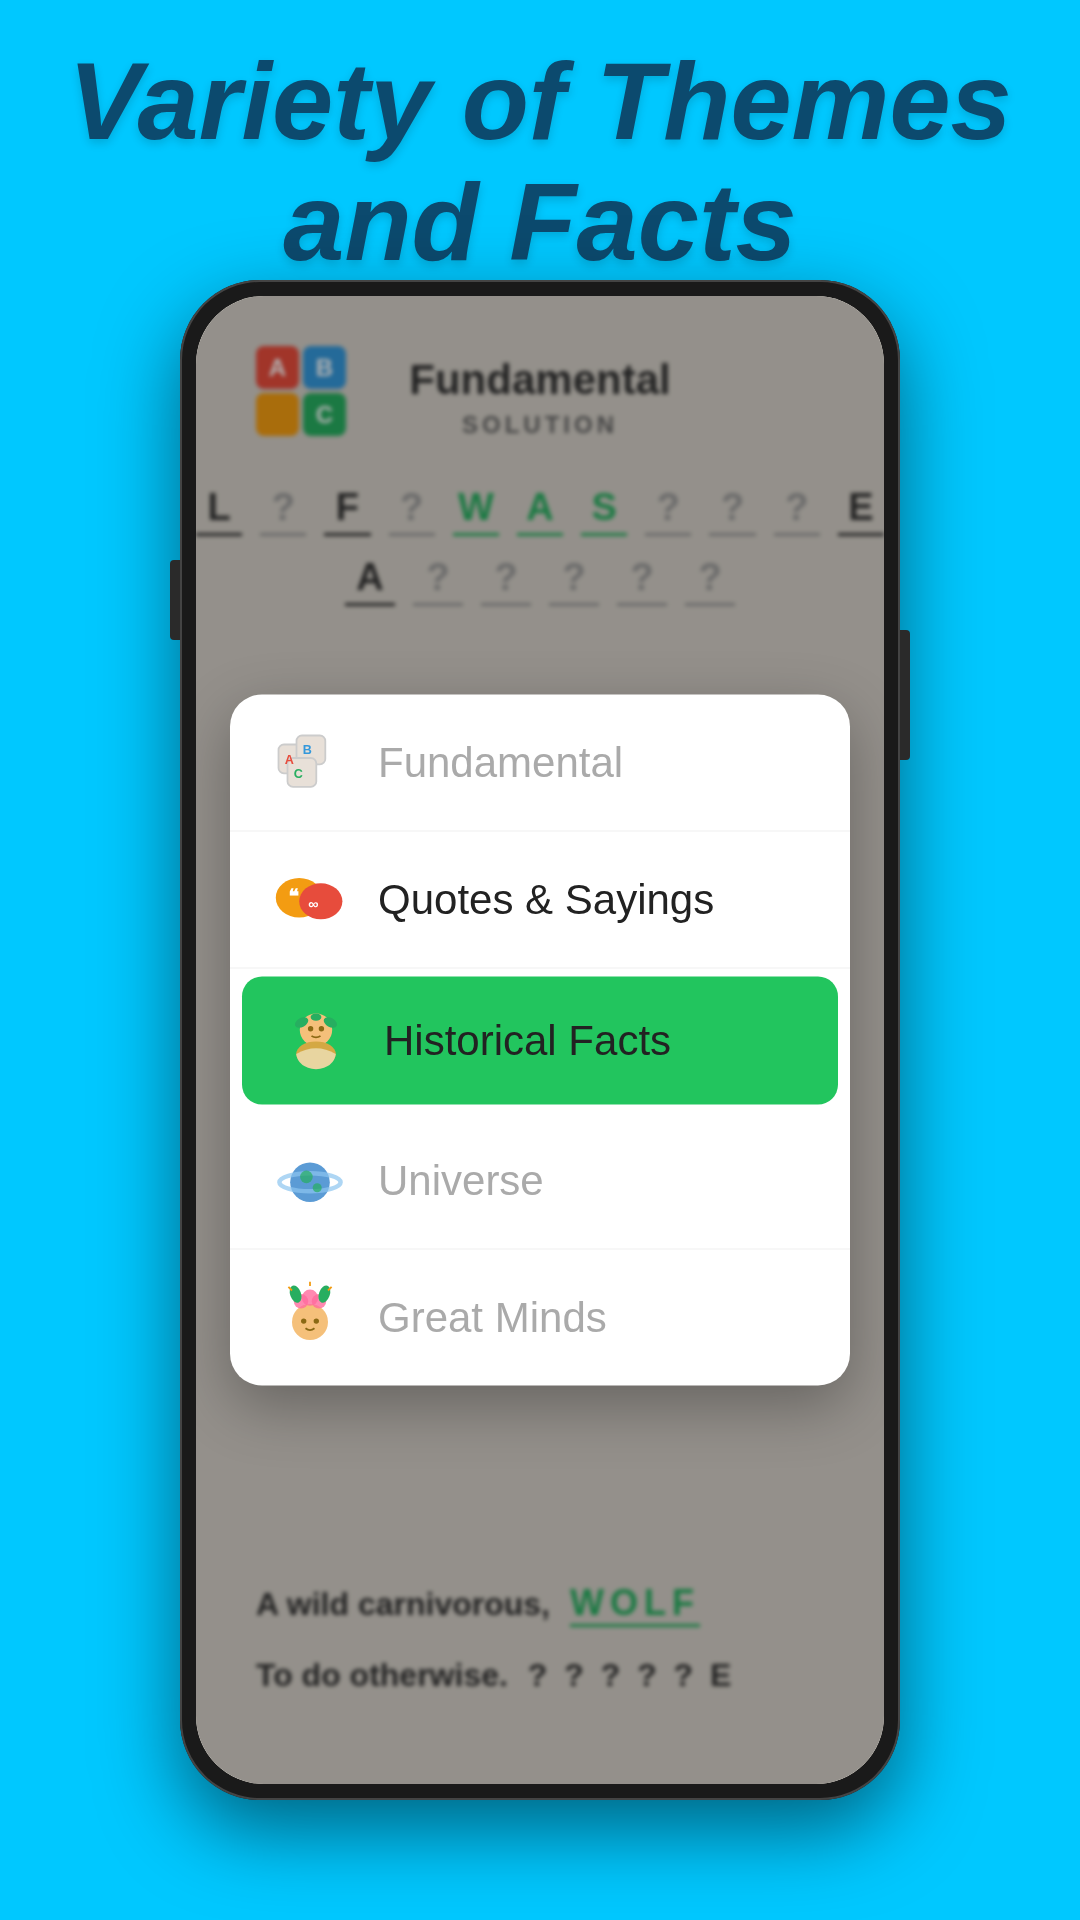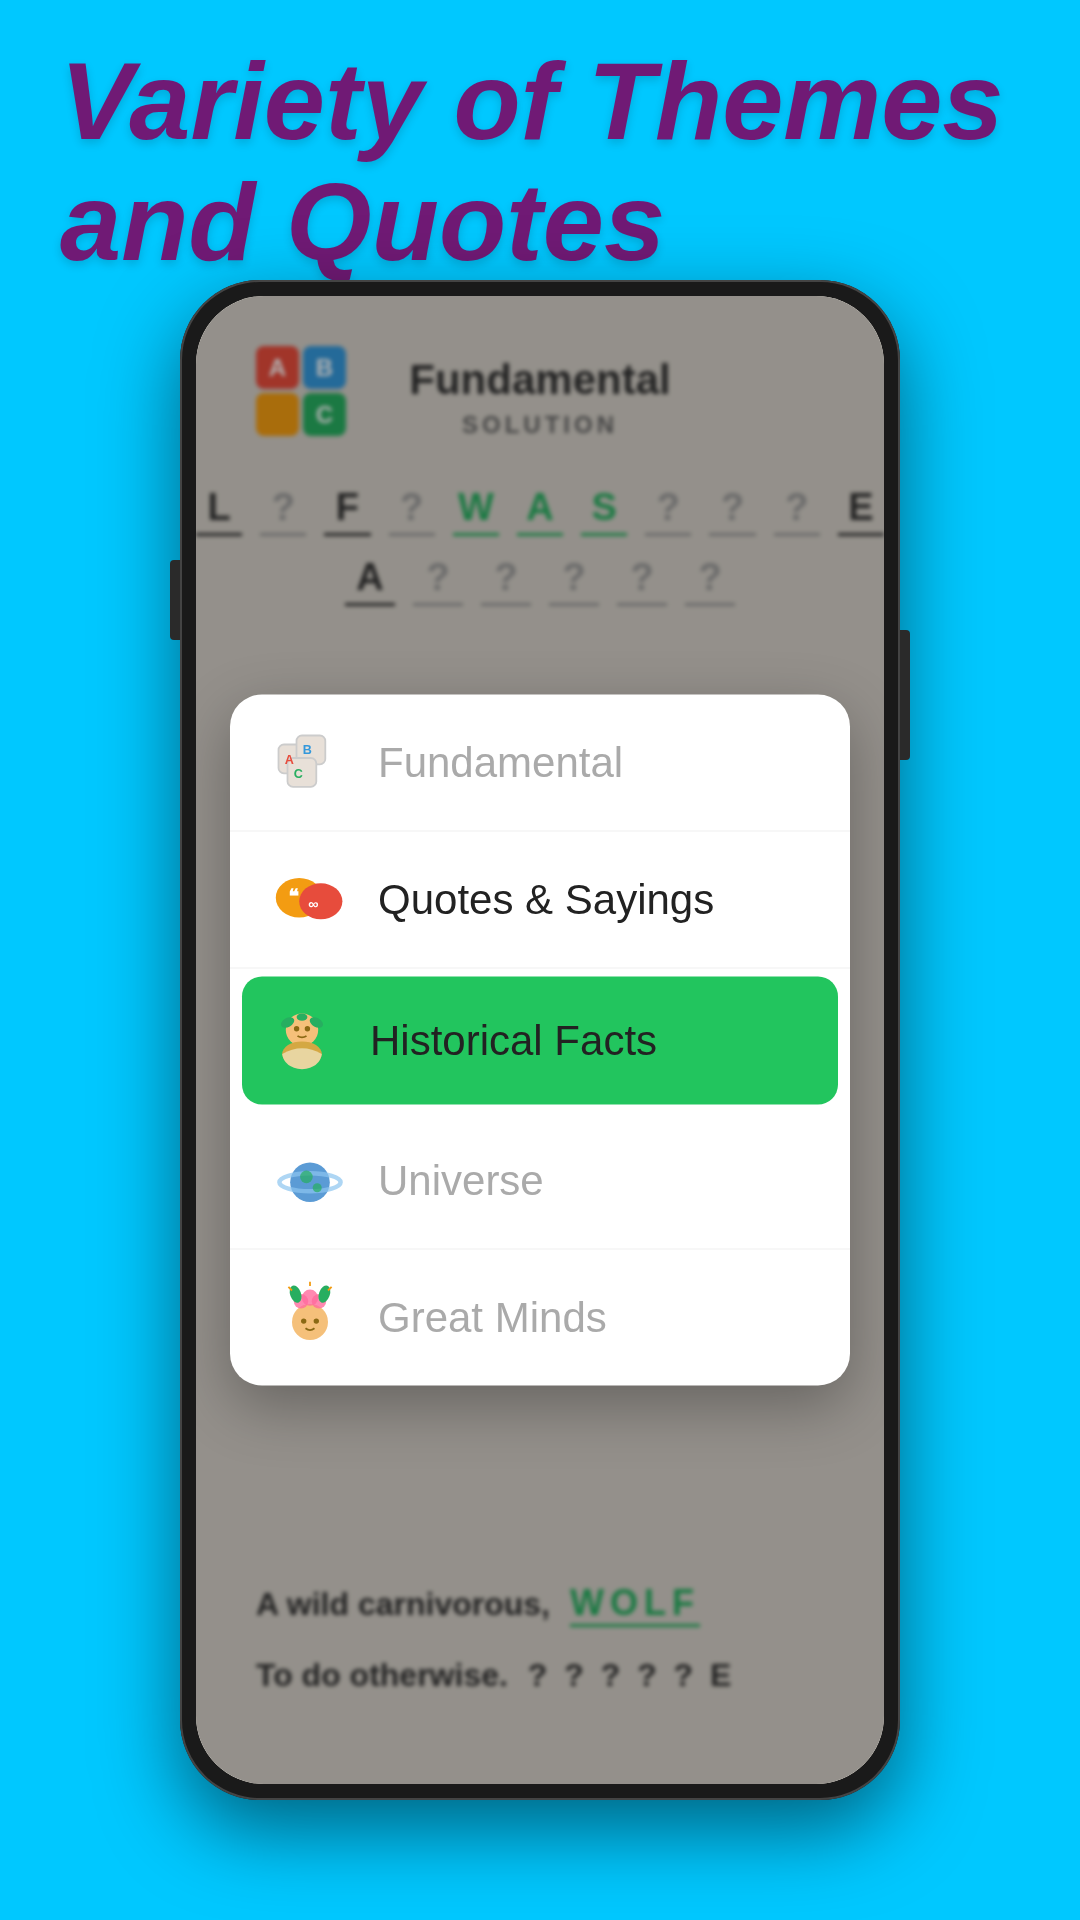--- a/index.html
+++ b/index.html
@@ -13,24 +13,24 @@
       overflow: hidden;
       position: relative;
     }
 
     
     .header-title {
       position: absolute;
       top: 40px;
       left: 0;
       right: 0;
-      text-align: left;
+      text-align: center;
       font-size: 110px;
       font-weight: 900;
-      color: #701a75;
+      color: #0c4a6e;
       line-height: 1.1;
       padding: 0 60px;
       text-shadow: 0 4px 10px rgba(0,0,0,0.15);
       font-style: italic;
     }
 
     
     .phone-mockup {
       position: absolute;
       top: 280px;
@@ -215,21 +215,21 @@
     }
 
     .theme-item:last-child {
       border-bottom: none;
     }
 
     .theme-item.selected {
       background: #22c55e;
       border-radius: 20px;
       margin: 8px 12px;
-      padding: 24px 20px;
+      padding: 24px 34px;
       border-bottom: none;
     }
 
     .theme-icon {
       width: 80px;
       height: 80px;
       flex-shrink: 0;
       display: flex;
       align-items: center;
       justify-content: center;
@@ -282,21 +282,21 @@
     .icon-svg {
       width: 72px;
       height: 72px;
     }
   </style>
 </head>
 <body>
 
 <div class="header-title">
   <span>Variety of Themes</span><br>
-  <span>and Quotes</span>
+  <span>and Facts</span>
 </div>
 
 <div class="phone-mockup">
   <div class="phone-btn-left"></div>
   <div class="phone-btn-right"></div>
 
   <div class="phone-screen">
 
     <div class="game-bg">
 

